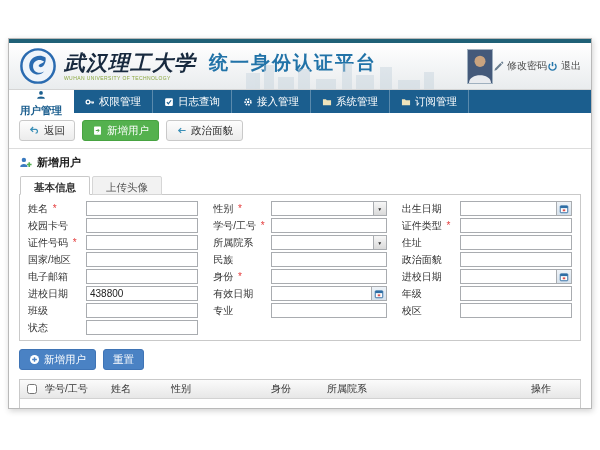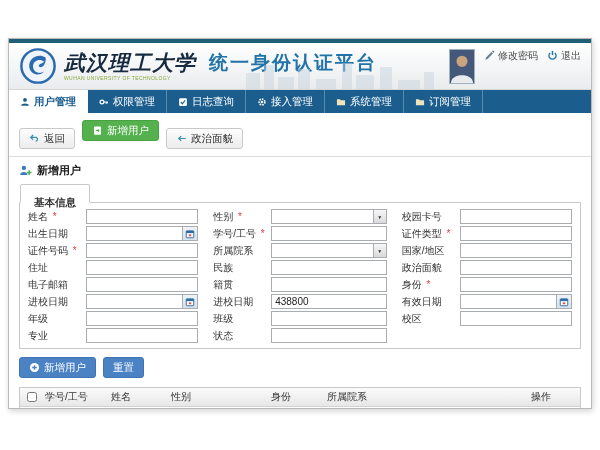--- a/index.html
+++ b/index.html
@@ -15,54 +15,54 @@
   .logo { width:38px; height:38px; flex:none; display:inline-flex; }
   .logo svg { width:100%; height:100%; }
   .title-block { margin-left:7px; }
   .cn-title { font-family:"DejaVu Serif","Liberation Serif",serif; font-style:italic; font-weight:bold;
               font-size:21px; line-height:22px; color:#17293e; letter-spacing:1px; white-space:nowrap; }
   .en-title { font-size:5px; letter-spacing:.4px; color:#8ba83f; margin-top:1px; white-space:nowrap; }
   .platform-title { font-size:19px; font-weight:bold; color:#2173a8; letter-spacing:2px; margin-left:13px;
                     margin-top:-6px; white-space:nowrap; }
   .skyline { position:absolute; right:155px; bottom:0; height:30px; width:190px; opacity:.45; }
   .skyline i { position:absolute; bottom:0; background:#c5d3dd; display:block; }
-  .header-right { margin-left:auto; display:flex; align-items:flex-start; gap:9px; font-size:10px; color:#444; }
+  .header-right { margin-left:auto; display:flex; align-items:center; font-size:10px; color:#444; }
   .avatar { width:26px; height:35px; flex:none; display:inline-flex; border:1px solid #9fb0bf; }
   .avatar svg { width:100%; height:100%; }
   .hlink { display:inline-flex; align-items:center; gap:3px; cursor:pointer; color:#4a4a4a; white-space:nowrap; }
   .hlink .icon { color:#6b7f90; }
 
   
   .icon { display:inline-flex; width:11px; height:11px; align-items:center; justify-content:center; }
   .icon svg { width:100%; height:100%; }
 
   
   .nav { height:23px; background:#1b5e8e; display:flex; align-items:stretch; }
   .nav-item { display:flex; align-items:center; gap:4px; padding:0 11px; color:#fff; font-size:10.5px;
               border-right:1px solid rgba(255,255,255,.28); cursor:pointer; white-space:nowrap; }
   .nav-item .icon { width:10px; height:10px; }
-  .nav-item.active { background:#ffffff; color:#1b5e8e; font-weight:bold; }
+  .nav-item.active { background:#ffffff; color:#1b5e8e; font-weight:bold;flex-direction:column; }
   .nav-item.active .icon { color:#1b5e8e; }
 
   
   .content { padding:7px 10px 0; background:#fff; }
   .toolbar { display:flex; gap:7px; }
   .btn { height:21px; display:inline-flex; align-items:center; gap:4px; padding:0 9px; font-size:10.5px;
          border-radius:3px; cursor:pointer; font-family:inherit; white-space:nowrap; }
   .btn .icon { width:11px; height:11px; }
-  .btn-light { background:linear-gradient(#fdfdfd,#ececec); border:1px solid #c9c9c9; color:#333;margin-top:8px; }
+  .btn-light { background:linear-gradient(#fdfdfd,#ececec); border:1px solid #c9c9c9; color:#333; }
   .btn-green { background:#54b14e; border:1px solid #47a341; color:#fff; }
   .btn-blue  { background:#4a82c4; border:1px solid #3f74b5; color:#fff; }
   .divider { height:1px; background:#ddd; margin:7px -10px 6px; }
   .section-title { display:flex; align-items:center; gap:5px; font-size:11px; font-weight:bold; color:#222; margin-bottom:6px; }
   .section-title .icon { width:13px; height:13px; }
 
   
   .tabs { display:flex; gap:2px; position:relative; z-index:2; margin-bottom:-1px; padding-left:1px; }
-  .tab { height:19px; line-height:18px; padding:8px 13px; font-size:10.5px; background:#f2f2f2; color:#555;
+  .tab { height:19px; line-height:18px; padding:1px 13px; font-size:10.5px; background:#f2f2f2; color:#555;
          border:1px solid #d6d6d6; border-radius:2px 2px 0 0; cursor:pointer; white-space:nowrap; }
   .tab.active { background:#fff; color:#333; font-weight:bold; border-color:#c9c9c9; border-bottom:1px solid #fff; }
   .panel { border:1px solid #c9c9c9; background:#fff; padding:6px 8px 5px; }
   .form-grid { display:grid; grid-template-columns:1fr 1.02fr 1fr; column-gap:15px; row-gap:2px; }
   .field { display:flex; align-items:center; height:15px; }
   .flabel { width:58px; flex:none; font-size:10px; color:#333; white-space:nowrap; overflow:hidden; }
   .req { color:#e53c3c; margin-left:2px; font-size:10px; }
   .fwrap { flex:1; position:relative; display:flex; height:15px;align-items:flex-end; }
   .finput { flex:1; width:100%; height:15px; border:1px solid #a9acb0; font-size:10px; padding:0 3px;
             font-family:inherit; color:#222; background:#fff; outline:none; }
@@ -236,57 +236,58 @@
               <circle cx="6" cy="4.8" r="2.7" fill="#3a7abf"></circle>
               <path d="M1.5 13.5 C1.5 8.8 10.5 8.8 10.5 13.5 Z" fill="#3a7abf"></path>
               <path d="M12.6 7.6 V13.4 M9.7 10.5 H15.5" stroke="#52b152" stroke-width="2" fill="none"></path>
             </svg>
           </span>
         <span>新增用户</span>
       </div>
 
       <div class="tabs">
           <div class="tab active">基本信息</div>
+          <div class="tab">上传头像</div>
         </div>
 
       <div class="panel">
         <div class="form-grid">
             <div class="field">
               <label class="flabel">姓名<span class="req"> *</span></label>
               <div class="fwrap">
                 <input type="text" class="finput" style="">
               </div>
             </div>
             <div class="field">
               <label class="flabel">性别<span class="req"> *</span></label>
               <div class="fwrap">
                 <input type="text" class="finput" style="">
                 <span class="dd-btn">▼</span>
-              </div>
-            </div>
-            <div class="field">
-              <label class="flabel">校园卡号</label>
-              <div class="fwrap">
-                <input type="text" class="finput" style="">
               </div>
             </div>
             <div class="field">
               <label class="flabel">出生日期</label>
               <div class="fwrap">
                 <input type="text" class="finput" style="">
                 <span class="cal-btn">
                   <svg viewBox="0 0 16 16">
                     <rect x="2" y="3" width="12" height="11" rx="1" fill="#fff" stroke="#2e6da4" stroke-width="1.5"></rect>
                     <rect x="2" y="3" width="12" height="3.6" fill="#2e6da4"></rect>
                     <rect x="6" y="8.6" width="4" height="3" fill="#d9534f"></rect>
                   </svg>
                 </span>
               </div>
             </div>
             <div class="field">
+              <label class="flabel">校园卡号</label>
+              <div class="fwrap">
+                <input type="text" class="finput" style="">
+              </div>
+            </div>
+            <div class="field">
               <label class="flabel">学号/工号<span class="req"> *</span></label>
               <div class="fwrap">
                 <input type="text" class="finput" style="">
               </div>
             </div>
             <div class="field">
               <label class="flabel">证件类型<span class="req"> *</span></label>
               <div class="fwrap">
                 <input type="text" class="finput" style="">
               </div>
@@ -298,51 +299,45 @@
               </div>
             </div>
             <div class="field">
               <label class="flabel">所属院系</label>
               <div class="fwrap">
                 <input type="text" class="finput" style="">
                 <span class="dd-btn">▼</span>
               </div>
             </div>
             <div class="field">
+              <label class="flabel">住址</label>
+              <div class="fwrap">
+                <input type="text" class="finput" style="">
+              </div>
+            </div>
+            <div class="field">
               <label class="flabel">国家/地区</label>
               <div class="fwrap">
                 <input type="text" class="finput" style="">
               </div>
             </div>
             <div class="field">
-              <label class="flabel">住址</label>
-              <div class="fwrap">
-                <input type="text" class="finput" style="">
-              </div>
-            </div>
-            <div class="field">
               <label class="flabel">民族</label>
               <div class="fwrap">
                 <input type="text" class="finput" style="">
               </div>
             </div>
             <div class="field">
               <label class="flabel">政治面貌</label>
               <div class="fwrap">
                 <input type="text" class="finput" style="">
               </div>
             </div>
             <div class="field">
               <label class="flabel">电子邮箱</label>
-              <div class="fwrap">
-                <input type="text" class="finput" style="">
-              </div>
-            </div>
-            <div class="field">
-              <label class="flabel">籍贯</label>
               <div class="fwrap">
                 <input type="text" class="finput" style="">
               </div>
             </div>
             <div class="field">
               <label class="flabel">身份<span class="req"> *</span></label>
               <div class="fwrap">
                 <input type="text" class="finput" style="">
               </div>
             </div>
@@ -384,27 +379,27 @@
                 <input type="text" class="finput" style="">
               </div>
             </div>
             <div class="field">
               <label class="flabel">班级</label>
               <div class="fwrap">
                 <input type="text" class="finput" style="">
               </div>
             </div>
             <div class="field">
+              <label class="flabel">专业</label>
+              <div class="fwrap">
+                <input type="text" class="finput" style="">
+              </div>
+            </div>
+            <div class="field">
               <label class="flabel">校区</label>
-              <div class="fwrap">
-                <input type="text" class="finput" style="">
-              </div>
-            </div>
-            <div class="field">
-              <label class="flabel">专业</label>
               <div class="fwrap">
                 <input type="text" class="finput" style="">
               </div>
             </div>
             <div class="field">
               <label class="flabel">状态</label>
               <div class="fwrap">
                 <input type="text" class="finput" style="">
               </div>
             </div>

